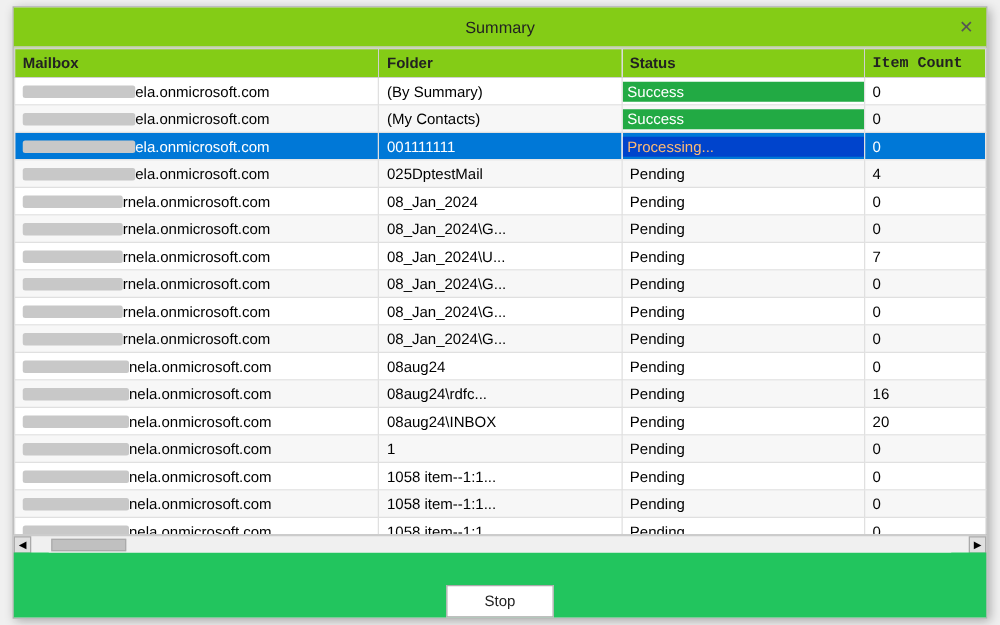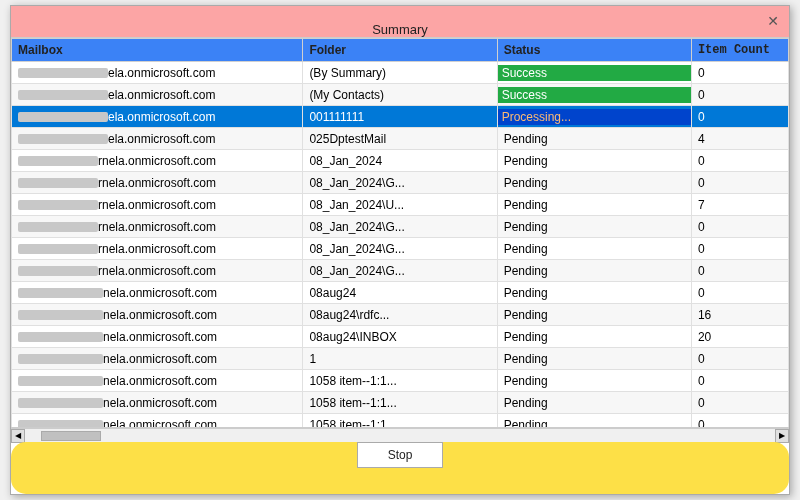--- a/index.html
+++ b/index.html
@@ -18,24 +18,24 @@
       background: #ffffff;
       border: 1px solid #aaaaaa;
       width: 780px;
       height: 490px;
       display: flex;
       flex-direction: column;
       box-shadow: 2px 2px 8px rgba(0,0,0,0.3);
       position: relative;
     }
     .title-bar {
-      background: #fca5a5;
+      background: #84cc16;
       border-bottom: 1px solid #cccccc;
       display: flex;
-      align-items: flex-end;
+      align-items: center;
       justify-content: center;
       height: 32px;
       position: relative;
       flex-shrink: 0;
     }
     .title-bar-text {
       font-size: 13px;
       color: #222;
     }
     .close-btn {
@@ -68,21 +68,21 @@
     }
     thead th {
       border: 1px solid #d0d0d0;
       padding: 4px 6px;
       text-align: left;
       font-weight: 600;
       font-size: 12px;
       color: #222;
       position: sticky;
       top: 0;
-      background: #3b82f6;
+      background: #84cc16;
       z-index: 1;
     }
     tbody tr {
       height: 22px;
     }
     tbody tr:nth-child(odd) { background: #ffffff; }
     tbody tr:nth-child(even) { background: #f7f7f7; }
     tbody tr.selected { background: #0078d7; color: white; }
     tbody td {
       border: 1px solid #e0e0e0;
@@ -114,25 +114,24 @@
       background: #c8c8c8;
       color: transparent;
       border-radius: 2px;
       display: inline-block;
       height: 10px;
       vertical-align: middle;
     }
     .footer {
       height: 52px;
       display: flex;
-      align-items: flex-start;
-      justify-content: center;
-      background: #fde047;
+      align-items: flex-end;
+      justify-content: center;
+      background: #22c55e;
       flex-shrink: 0;
-      border-radius: 15px;
     }
     .stop-btn {
       background: #ffffff;
       border: 1px solid #aaaaaa;
       padding: 5px 30px;
       font-size: 12px;
       cursor: pointer;
       color: #222;
     }
     .scrollbar-row {

